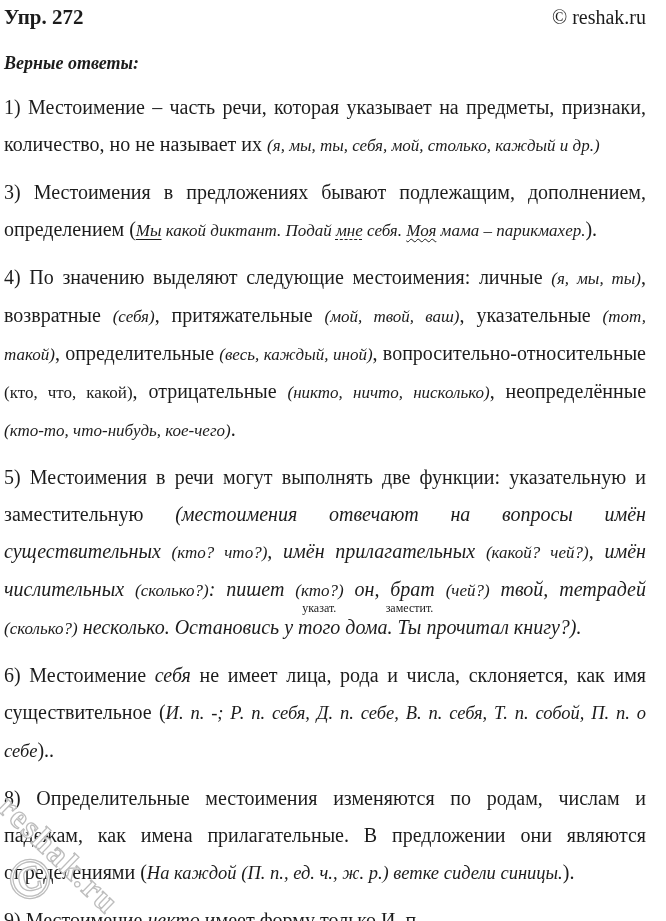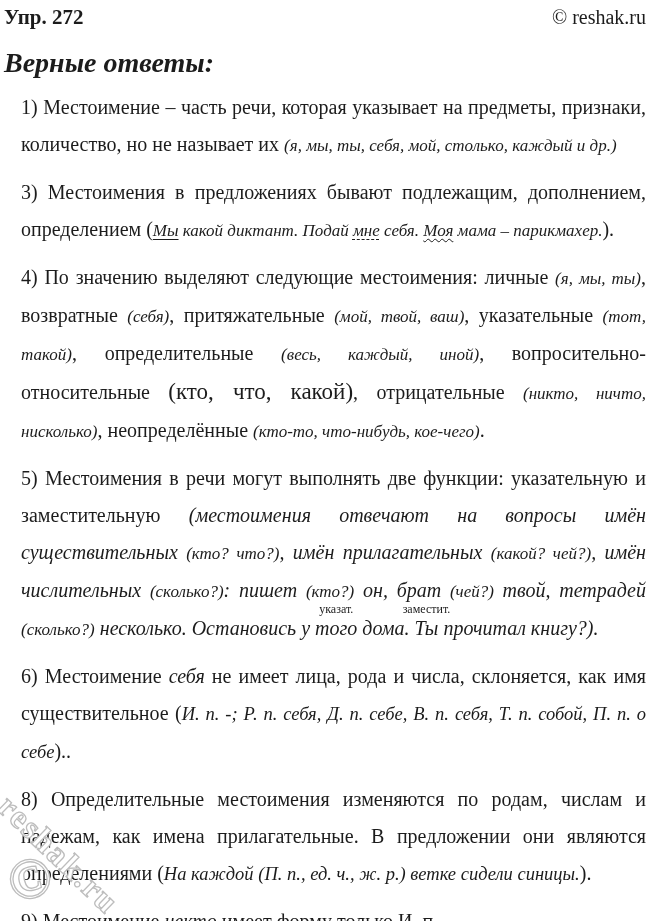--- a/index.html
+++ b/index.html
@@ -19,36 +19,36 @@
     display: flex;
     justify-content: space-between;
     align-items: baseline;
     font-size: 21px;
     line-height: 26px;
   }
   .ex { font-weight: bold; }
   .cr { font-size: 20px; }
   .subheader {
     margin-top: 20px;
-    font-size: 28px;
+    font-size: 18px;
     font-weight: bold;
     font-style: italic;
     line-height: 26px;
   }
   p.ans {
-    margin: 10px 0 0 17px;
+    margin: 10px 0 0 0;
     text-align: justify;
     line-height: 37px;
   }
   p.first { margin-top: 13px; }
   .n  { font-style: normal; }
   .i  { font-style: italic; }
   .is { font-style: italic; font-size: 17px; }
   .im { font-style: italic; font-size: 18.5px; }
-  .rs { font-style: normal; font-size: 23px; }
+  .rs { font-style: normal; font-size: 17px; }
   .u-solid { text-decoration: underline; text-decoration-thickness: 1px; text-underline-offset: 3px; }
   .u-dash  { text-decoration: underline; text-decoration-style: dashed; text-decoration-thickness: 1px; text-underline-offset: 3px; }
   .u-wavy  { text-decoration: underline; text-decoration-style: wavy; text-decoration-thickness: 1px; text-underline-offset: 2px; }
   .anno { position: relative; font-style: italic; }
   .anno .lbl {
     position: absolute;
     top: -14px;
     left: 50%;
     transform: translateX(-50%);
     font-size: 12px;

